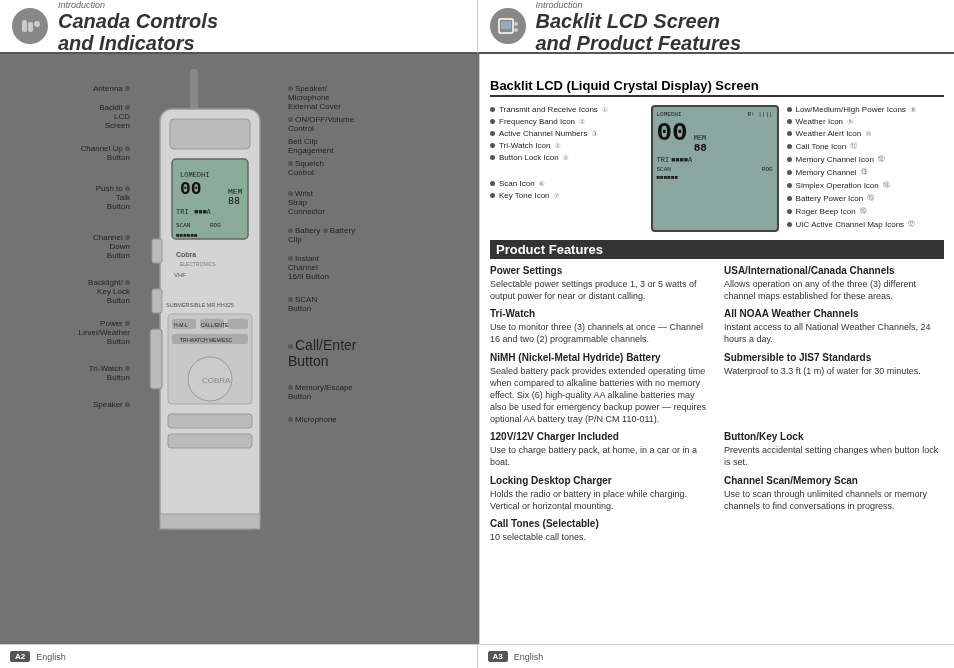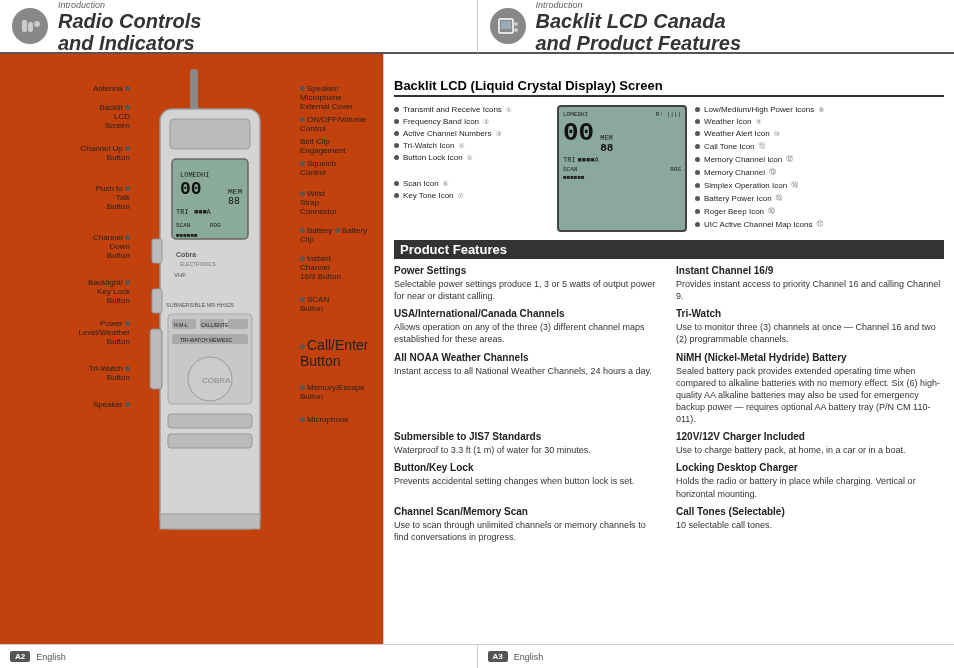--- a/index.html
+++ b/index.html
@@ -59,22 +59,22 @@
 
     
     .main-content {
       display: flex;
       flex: 1;
       overflow: hidden;
     }
 
     
     .left-panel {
-      width: 384px;
-      background: #c2410c;
+      width: 480px;
+      background: #737373;
       position: relative;
       overflow: hidden;
       border-right: 1px solid #ccc;
     }
 
     
     .right-panel {
       flex: 1;
       padding: 24px 10px;
       overflow-y: auto;
@@ -172,38 +172,38 @@
     <div class="header-icon">
       <svg width="24" height="24" viewBox="0 0 24 24" fill="white">
         <rect x="4" y="6" width="5" height="12" rx="2" fill="#ccc"></rect>
         <rect x="10" y="8" width="5" height="10" rx="2" fill="#ccc"></rect>
         <circle cx="19" cy="10" r="3" fill="#ccc"></circle>
       </svg>
     </div>
     <div class="header-title">
       <div class="header-sub">Introduction</div>
       <div class="main-title">
-        <span>Radio Controls</span><br>
+        <span>Canada Controls</span><br>
         <span>and Indicators</span>
       </div>
     </div>
   </div>
   <div class="header-right">
     <div class="header-icon">
       <svg width="24" height="24" viewBox="0 0 24 24" fill="white">
         <rect x="3" y="5" width="14" height="14" rx="1" fill="none" stroke="white" stroke-width="1.5"></rect>
         <rect x="5" y="7" width="10" height="8" rx="0.5" fill="#9ab"></rect>
         <circle cx="20" cy="10" r="2" fill="#ccc"></circle>
         <circle cx="20" cy="16" r="2" fill="#ccc"></circle>
       </svg>
     </div>
     <div class="header-title">
       <div class="header-sub">Introduction</div>
       <div class="main-title">
-        <span>Backlit LCD Canada</span><br>
+        <span>Backlit LCD Screen</span><br>
         <span>and Product Features</span>
       </div>
     </div>
   </div>
 </div>
 
 <div class="main-content">
 
   <div class="left-panel">
     <div class="radio-diagram">
@@ -265,21 +265,21 @@
           <circle cx="80" cy="310" r="22" fill="#ccc" stroke="#999" stroke-width="1"></circle>
           <text x="72" y="314" font-size="8" fill="#888">COBRA</text>
 
           <rect x="38" y="345" width="84" height="14" rx="3" fill="#bbb" stroke="#999"></rect>
           <rect x="38" y="365" width="84" height="14" rx="3" fill="#bbb" stroke="#999"></rect>
 
           <rect x="30" y="445" width="100" height="15" rx="0" fill="#bbb" stroke="#999"></rect>
         </svg>
       </div>
 
-      <div style="position:absolute; left:300px; top:30px; width:160px;">
+      <div style="position:absolute; left:288px; top:30px; width:160px;">
         <div style="font-size:8px; margin-bottom:4px; color:#222;"><span style="display:inline-block;width:5px;height:5px;border-radius:50%;background:#555;vertical-align:middle;margin-right:2px;"></span>Speaker/<br>Microphone<br>External Cover</div>
         <div style="font-size:8px; margin-bottom:4px; color:#222;"><span style="display:inline-block;width:5px;height:5px;border-radius:50%;background:#555;vertical-align:middle;margin-right:2px;"></span>ON/OFF/Volume<br>Control</div>
         <div style="font-size:8px; margin-bottom:4px; color:#222;">Belt Clip<br>Engagement</div>
         <div style="font-size:8px; margin-bottom:12px; color:#222;"><span style="display:inline-block;width:5px;height:5px;border-radius:50%;background:#555;vertical-align:middle;margin-right:2px;"></span>Squelch<br>Control</div>
         <div style="font-size:8px; margin-bottom:10px; color:#222;"><span style="display:inline-block;width:5px;height:5px;border-radius:50%;background:#555;vertical-align:middle;margin-right:2px;"></span>Wrist<br>Strap<br>Connector</div>
         <div style="font-size:8px; margin-bottom:10px; color:#222;"><span style="display:inline-block;width:5px;height:5px;border-radius:50%;background:#555;vertical-align:middle;margin-right:2px;"></span>Battery <span style="display:inline-block;width:5px;height:5px;border-radius:50%;background:#555;vertical-align:middle;"></span> Battery<br>Clip</div>
         <div style="font-size:8px; margin-bottom:14px; color:#222;"><span style="display:inline-block;width:5px;height:5px;border-radius:50%;background:#555;vertical-align:middle;margin-right:2px;"></span>Instant<br>Channel<br>16/9 Button</div>
         <div style="font-size:8px; margin-bottom:24px; color:#222;"><span style="display:inline-block;width:5px;height:5px;border-radius:50%;background:#555;vertical-align:middle;margin-right:2px;"></span>SCAN<br>Button</div>
         <div style="font-size:14px; margin-bottom:14px; color:#222;"><span style="display:inline-block;width:5px;height:5px;border-radius:50%;background:#555;vertical-align:middle;margin-right:2px;"></span>Call/Enter<br>Button</div>
         <div style="font-size:8px; margin-bottom:14px; color:#222;"><span style="display:inline-block;width:5px;height:5px;border-radius:50%;background:#555;vertical-align:middle;margin-right:2px;"></span>Memory/Escape<br>Button</div>
@@ -346,24 +346,20 @@
 
     <div class="features-section-title">Product Features</div>
 
     <div class="features-grid">
 
       <div class="feature-item">
         <h4>Power Settings</h4>
         <p>Selectable power settings produce 1, 3 or 5 watts of output power for near or distant calling.</p>
       </div>
 
-      <div class="feature-item">
-        <h4>Instant Channel 16/9</h4>
-        <p>Provides instant access to priority Channel 16 and calling Channel 9.</p>
-      </div>
 
       <div class="feature-item">
         <h4>USA/International/Canada Channels</h4>
         <p>Allows operation on any of the three (3) different channel maps established for these areas.</p>
       </div>
 
       <div class="feature-item">
         <h4>Tri-Watch</h4>
         <p>Use to monitor three (3) channels at once — Channel 16 and two (2) programmable channels.</p>
       </div>

